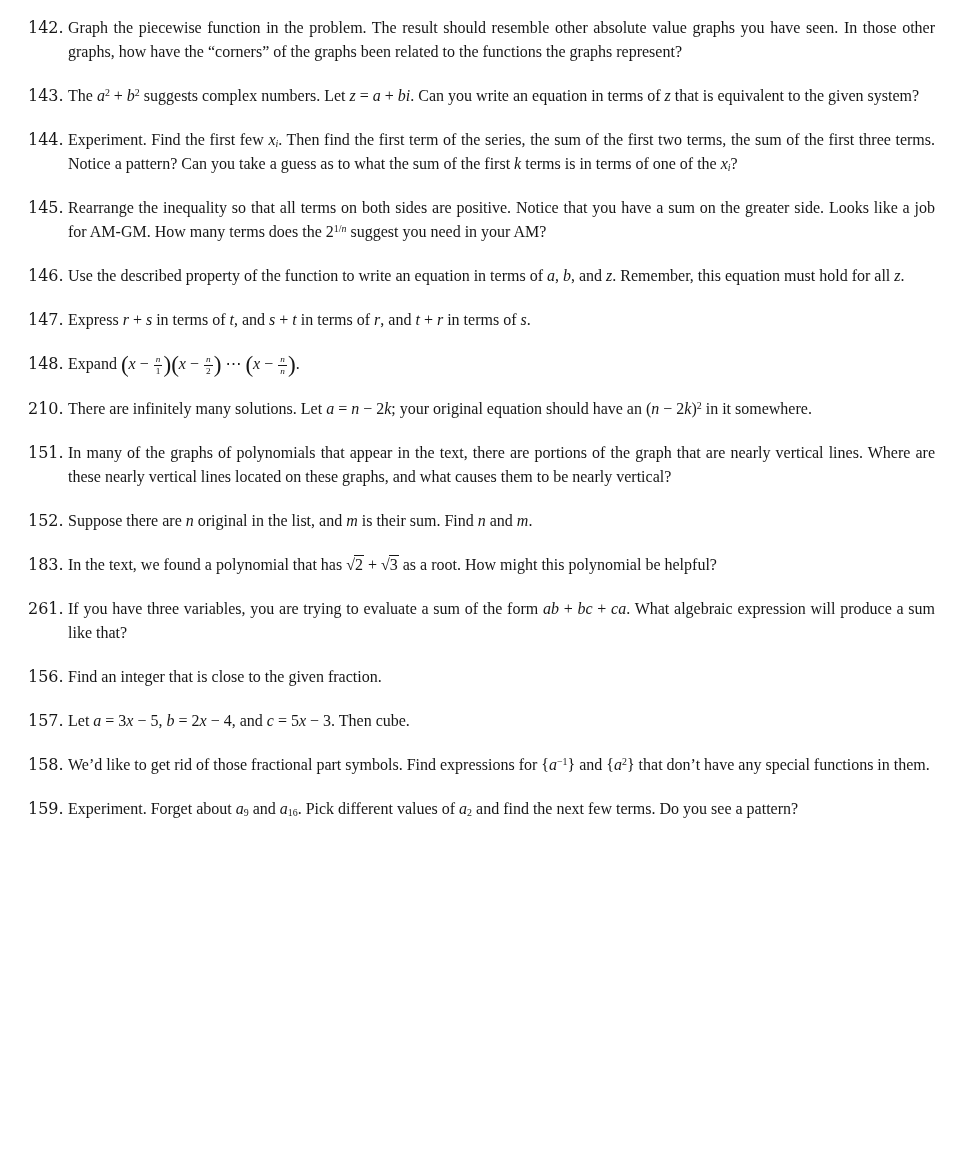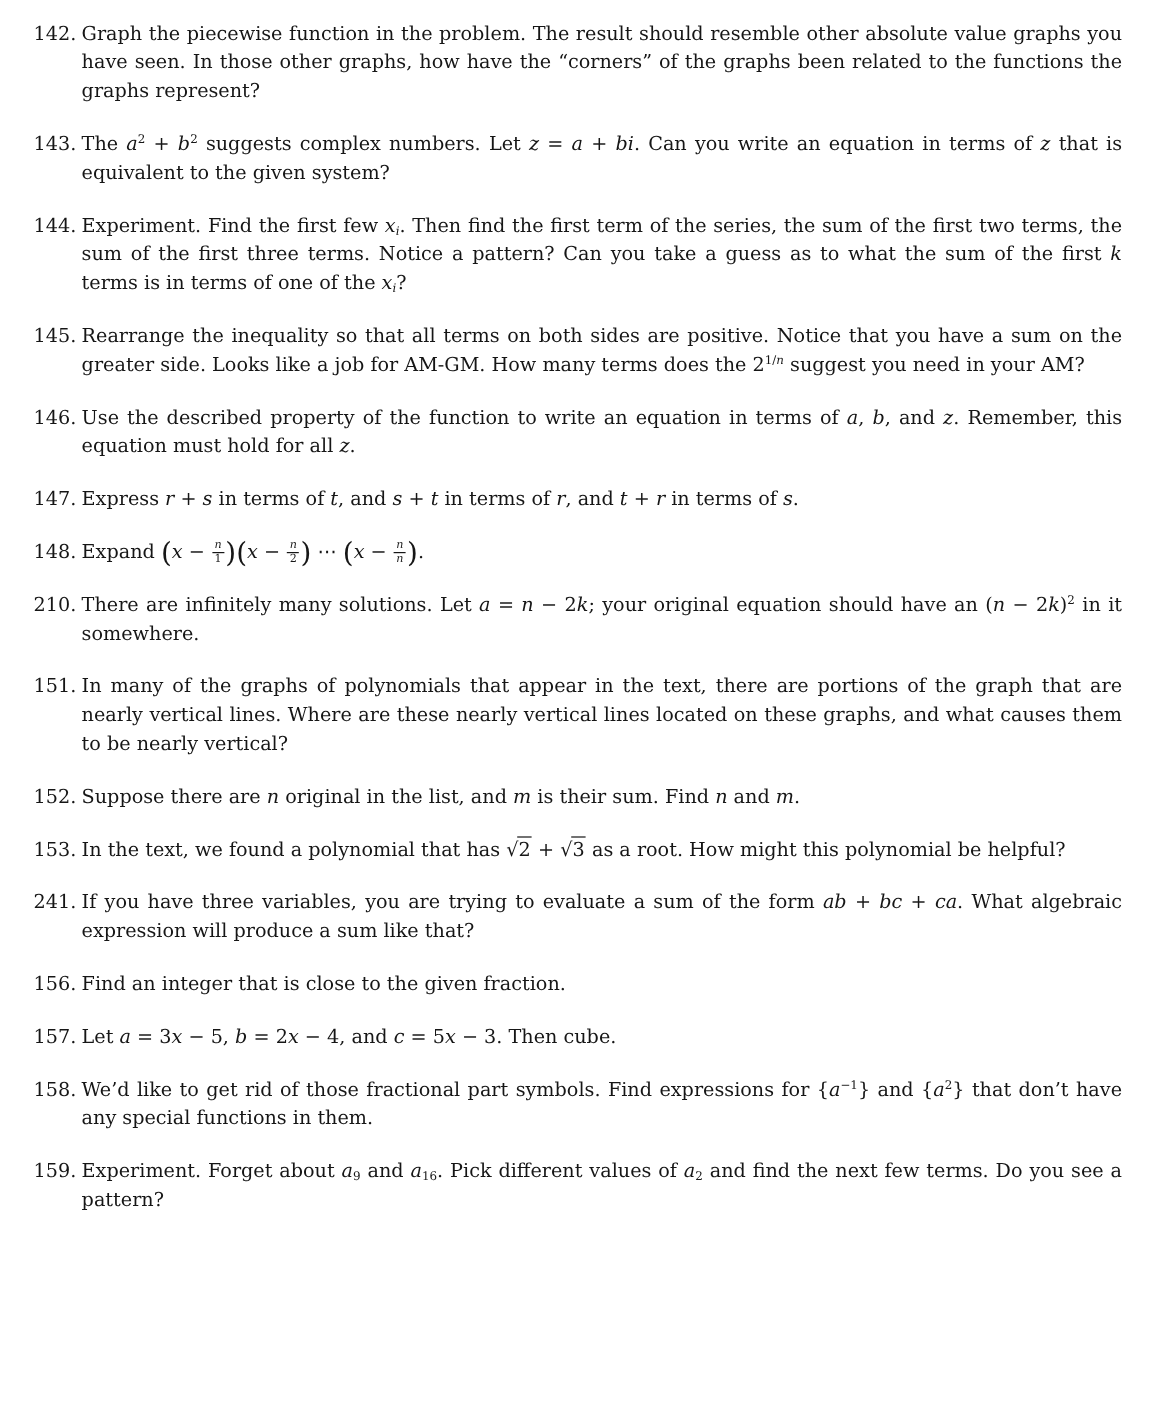--- a/index.html
+++ b/index.html
@@ -27,20 +27,21 @@
     margin-bottom: 20px;
   }
   .num {
     flex: 0 0 40px;
     width: 40px;
     text-align: left;
   }
   .body {
     flex: 1;
     text-align: justify;
+    font-family: Liberation Serif, serif;
   }
   .mi { font-style: italic; }
   sup, sub {
     font-size: 0.62em;
     line-height: 0;
   }
   sup { vertical-align: 0.55em; }
   sub { vertical-align: -0.25em; }
   .frac {
     display: inline-flex;
@@ -111,25 +112,25 @@
       </div>
       <div class="item">
         <span class="num">151.</span>
         <span class="body"><span>In many of the graphs of polynomials that appear in the text, there are portions of the graph that are nearly vertical lines. Where are these nearly vertical lines located on these graphs, and what causes them to be nearly vertical?</span></span>
       </div>
       <div class="item">
         <span class="num">152.</span>
         <span class="body"><span>Suppose there are </span><span class="mi">n</span><span> original in the list, and </span><span class="mi">m</span><span> is their sum. Find </span><span class="mi">n</span><span> and </span><span class="mi">m</span><span>.</span></span>
       </div>
       <div class="item">
-        <span class="num">153.</span>
+        <span class="num">183.</span>
         <span class="body"><span>In the text, we found a polynomial that has </span><span class="sqrt"><span class="rad">√</span><span class="vinc">2</span></span><span> + </span><span class="sqrt"><span class="rad">√</span><span class="vinc">3</span></span><span> as a root. How might this polynomial be helpful?</span></span>
       </div>
       <div class="item">
-        <span class="num">241.</span>
+        <span class="num">261.</span>
         <span class="body"><span>If you have three variables, you are trying to evaluate a sum of the form </span><span class="mi">ab</span><span> + </span><span class="mi">bc</span><span> + </span><span class="mi">ca</span><span>. What algebraic expression will produce a sum like that?</span></span>
       </div>
       <div class="item">
         <span class="num">156.</span>
         <span class="body"><span>Find an integer that is close to the given fraction.</span></span>
       </div>
       <div class="item">
         <span class="num">157.</span>
         <span class="body"><span>Let </span><span class="mi">a</span><span> = 3</span><span class="mi">x</span><span> − 5, </span><span class="mi">b</span><span> = 2</span><span class="mi">x</span><span> − 4, and </span><span class="mi">c</span><span> = 5</span><span class="mi">x</span><span> − 3. Then cube.</span></span>
       </div>

